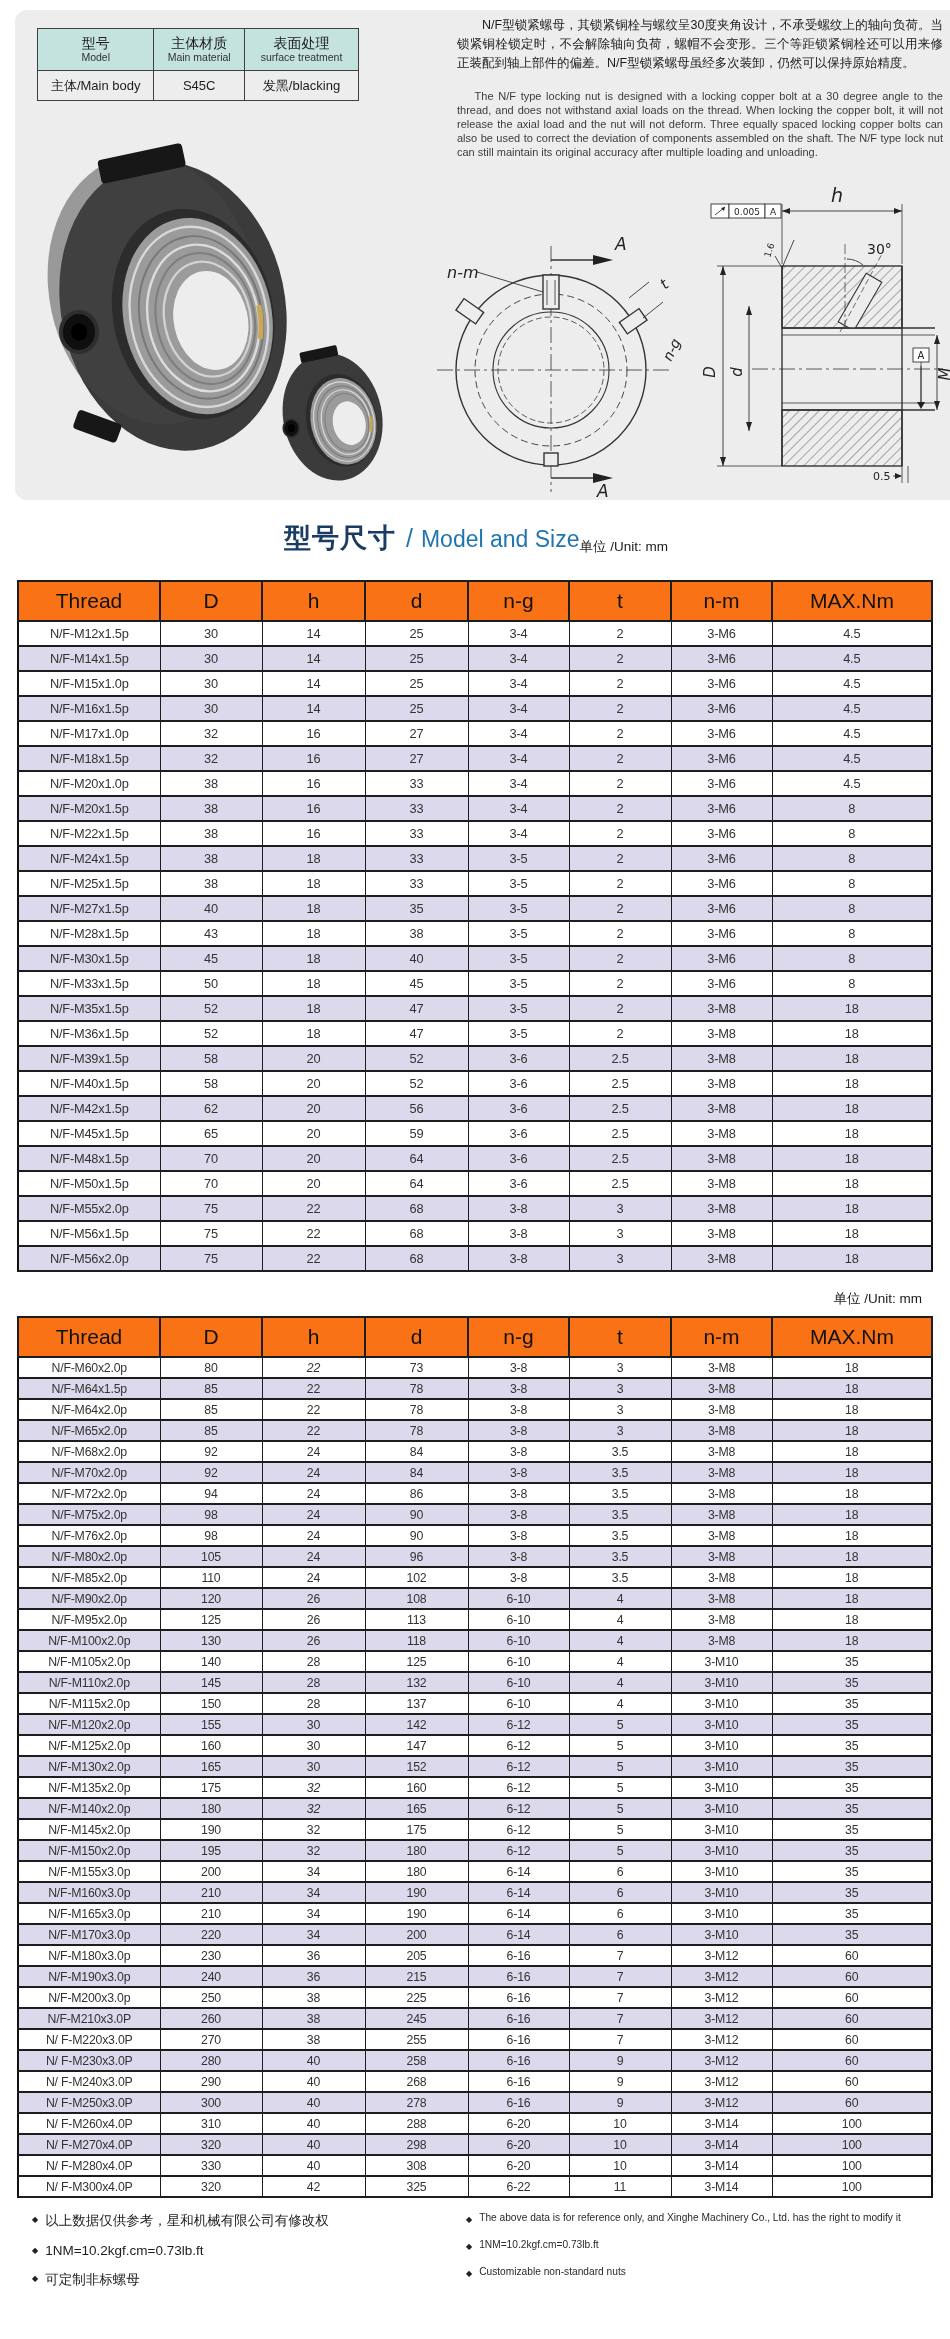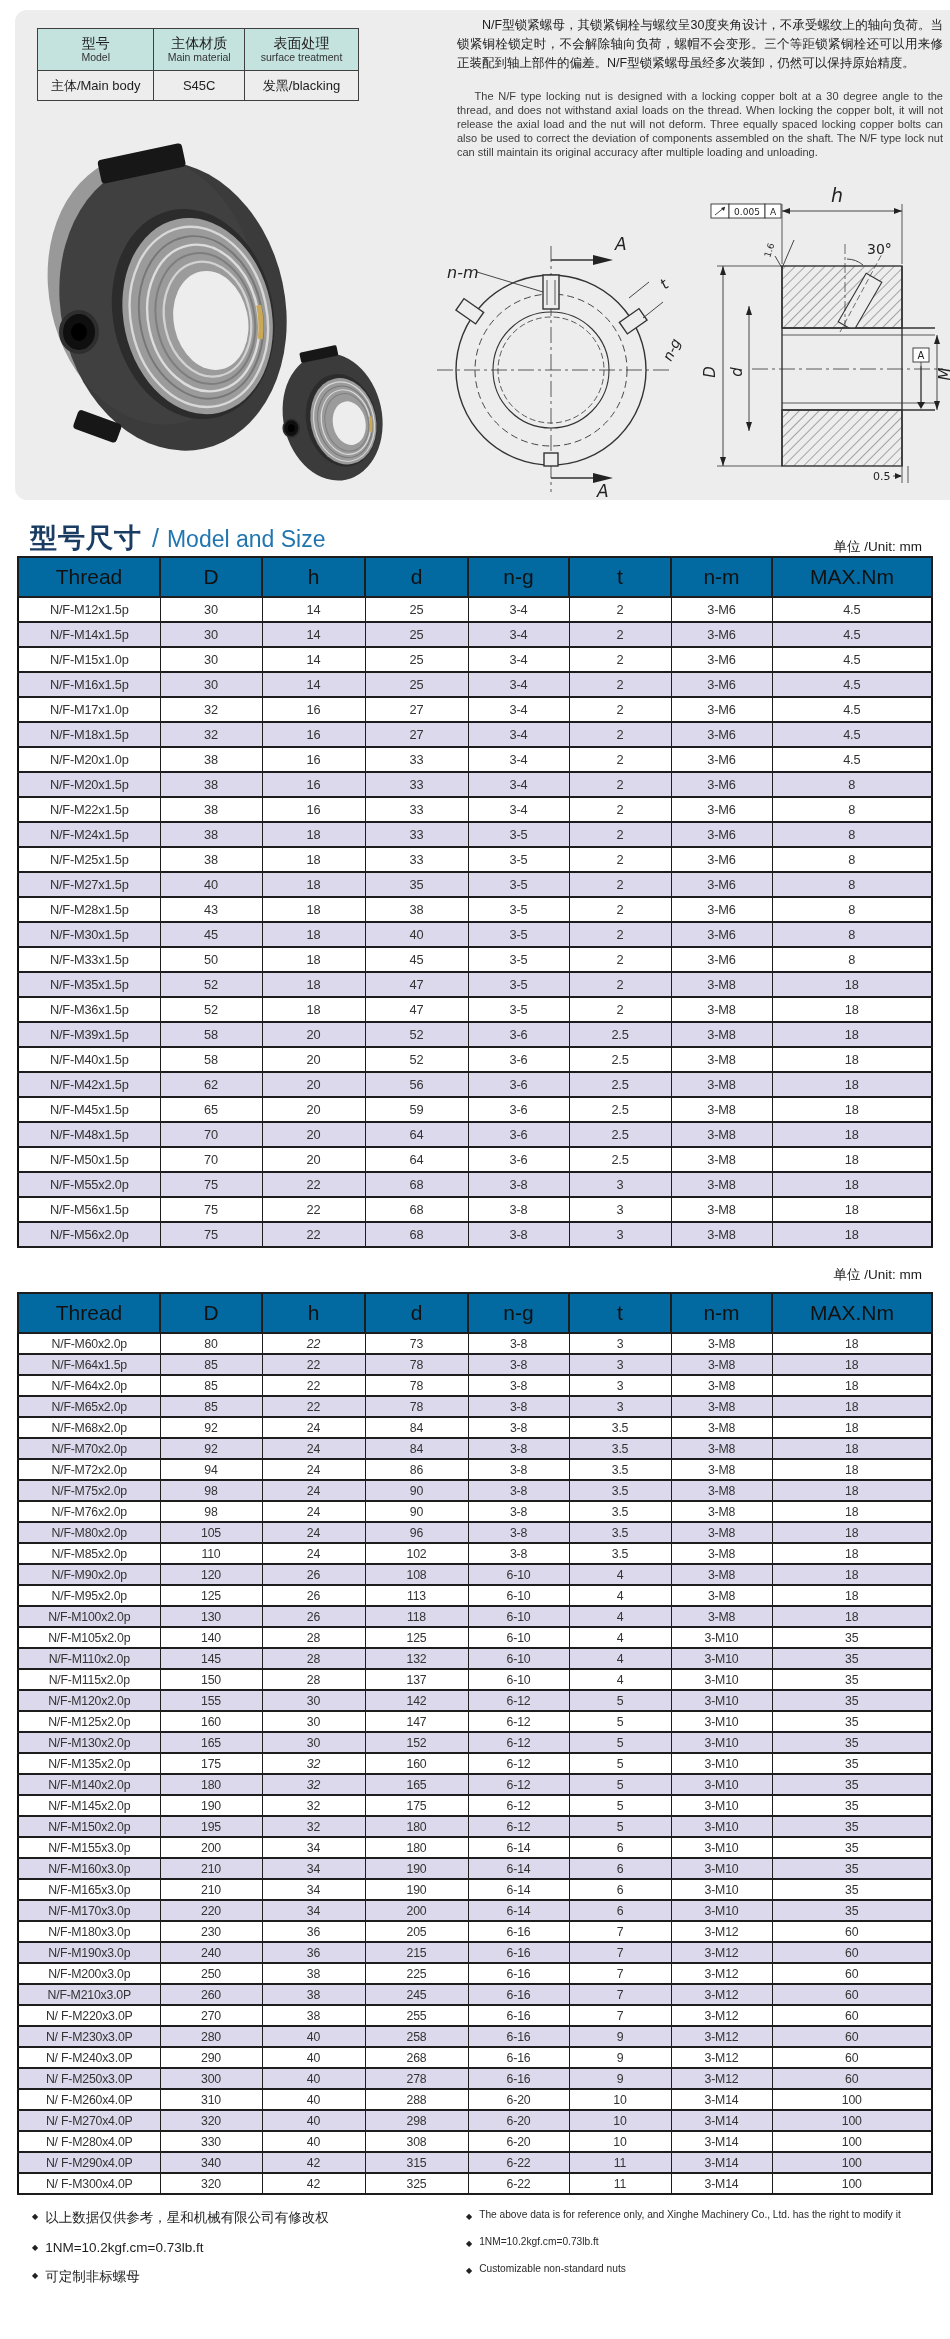--- a/index.html
+++ b/index.html
@@ -17,33 +17,33 @@
   .desc{position:absolute;left:442px;top:6px;width:486px;}
   .desc .zh{margin:0;font-size:12.5px;line-height:1.52;text-align:justify;text-indent:2em;color:#1c1c1c;}
   .desc .en{margin:16px 0 0;font-size:11px;line-height:1.28;text-align:justify;text-indent:1.6em;color:#3c3c3c;}
 
   svg.photos{position:absolute;left:18px;top:126px;width:402px;height:364px;}
   svg.front{position:absolute;left:406px;top:210px;width:274px;height:280px;}
   svg.sect{position:absolute;left:682px;top:146px;width:262px;height:338px;}
   svg text{font-family:"DejaVu Sans",sans-serif;}
 
   
-  .titlebar{display:flex;justify-content:space-between;align-items:flex-end;margin:20px 28px 0 30px;}
+  .titlebar{display:flex;justify-content:center;align-items:flex-end;margin:20px 28px 24px 30px;}
   .t-zh{font-size:27px;font-weight:bold;color:#1a3c63;letter-spacing:1px;}
   .t-sep{font-size:25px;color:#2276b0;margin:0 8px 0 10px;}
   .t-en{font-size:23px;color:#2276b0;}
   .unit{font-size:13.5px;color:#1a1a1a;}
   .unit2{text-align:right;margin:18px 28px 8px 0;}
 
   
   table.dim{border-collapse:collapse;margin:0 auto;width:914px;table-layout:fixed;border:2px solid #111;}
   table.dim col.c0{width:142px}table.dim col.c1{width:102px}table.dim col.c2{width:103px}
   table.dim col.c3{width:103px}table.dim col.c4{width:101px}table.dim col.c5{width:102px}
   table.dim col.c6{width:101px}table.dim col.c7{width:160px}
-  table.dim th{background:#0369a1;border:2px solid #1d1d1d;font-size:21px;font-weight:normal;height:36px;color:#111;}
+  table.dim th{background:#f97316;border:2px solid #1d1d1d;font-size:21px;font-weight:normal;height:36px;color:#111;}
   table.dim td{border:1px solid #1d1d1d;border-top-width:2px;border-bottom-width:2px;text-align:center;font-size:12.8px;height:23px;color:#333;padding:0;letter-spacing:-0.2px;}
   table.dim2 td{height:19px;font-size:12.3px;}
   table.dim tr.alt td{background:#dbd9eb;}
   table.dim td.ital{font-style:italic;}
 
   
   .notes{display:flex;justify-content:space-between;margin:14px 28px 0 32px;}
   .zh-notes{width:420px;}
   .en-notes{width:456px;}
   .note{display:flex;align-items:flex-start;}
@@ -928,30 +928,20 @@
         <tr>
           <td>N/ F-M280x4.0P</td>
           <td>330</td>
           <td>40</td>
           <td>308</td>
           <td>6-20</td>
           <td>10</td>
           <td>3-M14</td>
           <td>100</td>
         </tr>
-        <tr class="alt">
-          <td>N/ F-M290x4.0P</td>
-          <td>340</td>
-          <td>42</td>
-          <td>315</td>
-          <td>6-22</td>
-          <td>11</td>
-          <td>3-M14</td>
-          <td>100</td>
-        </tr>
         <tr>
           <td>N/ F-M300x4.0P</td>
           <td>320</td>
           <td>42</td>
           <td>325</td>
           <td>6-22</td>
           <td>11</td>
           <td>3-M14</td>
           <td>100</td>
         </tr>

